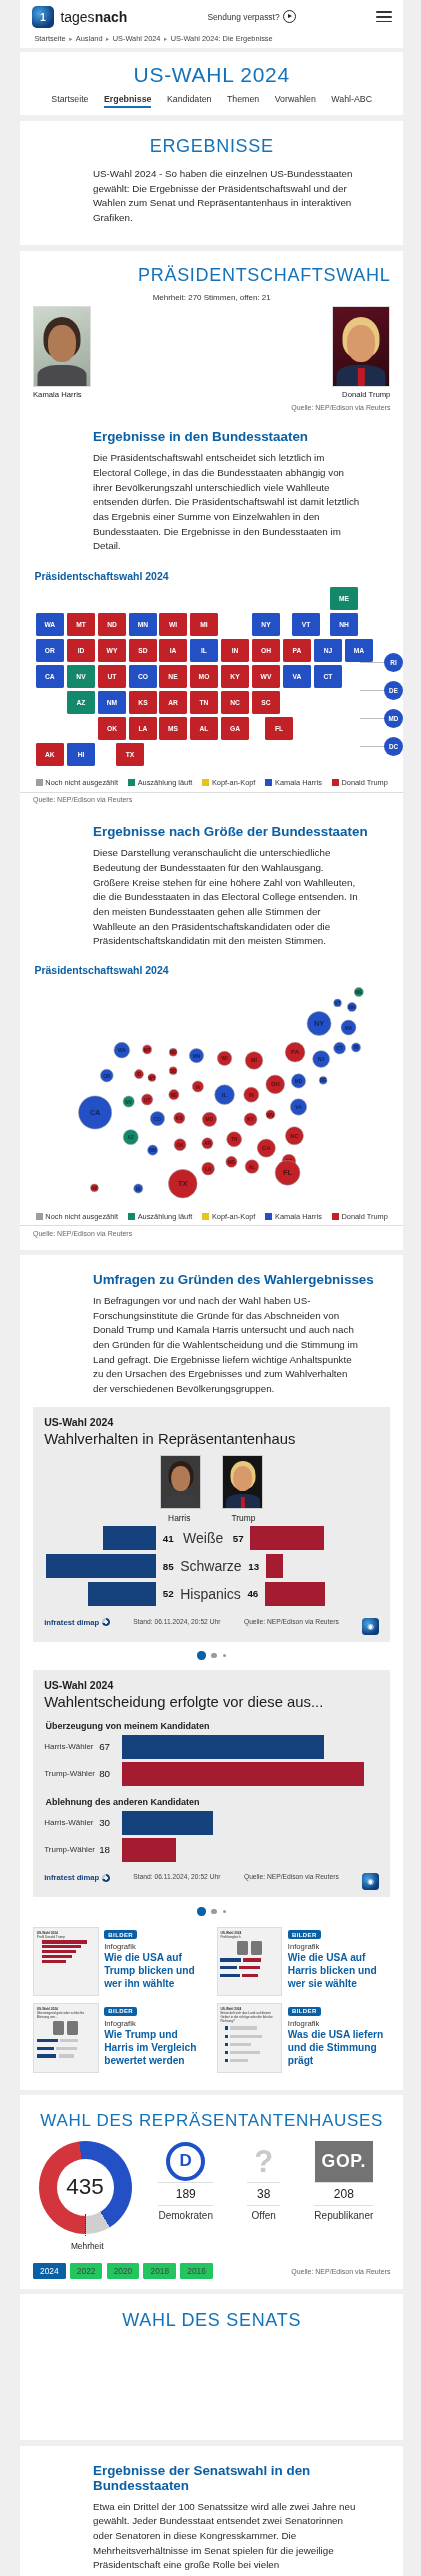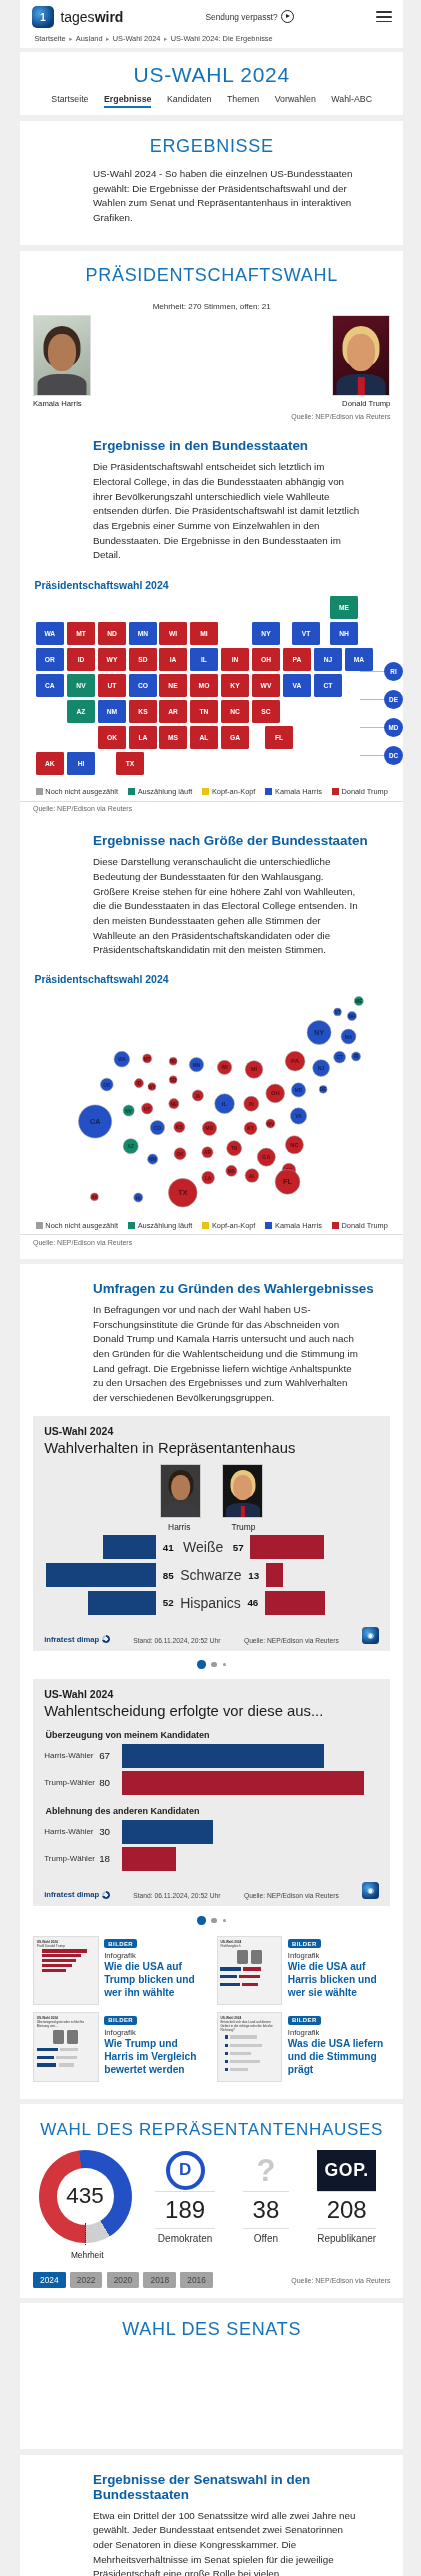--- a/index.html
+++ b/index.html
@@ -82,21 +82,21 @@
   .mini-photo.t{background:#141414;} .mini-photo.t .hair{background:#e8c77e;} .mini-photo.t .face{background:#d89a6a;} .mini-photo.t .body{background:#1d2c4a;}
   .mini-photo.t .tie{position:absolute;left:50%;bottom:0;transform:translateX(-50%);width:4.2px;height:11.2px;background:#c01825;}
   .ph-labels{display:flex;justify-content:center;gap:41px;font-size:8.4px;margin-top:3.5px;color:#222;}
   .demo-row{display:flex;align-items:center;height:25px;margin-top:2.8px;}
   .demo-row .blue{background:#15427c;height:24px;}
   .demo-row .red{background:#a51c30;height:24px;}
   .demo-row .lwrap{flex:0 0 62px;display:flex;justify-content:flex-end;}
   .demo-row .rwrap{flex:0 0 62px;}
   .demo-row .val{flex:0 0 24px;text-align:center;font-weight:bold;font-size:9.8px;color:#111;}
   .demo-row .cat{flex:0 0 46px;text-align:center;font-size:14px;color:#333;}
-  .pfoot{display:flex;align-items:flex-end;justify-content:space-between;margin-top:11.2px;font-size:6.7px;color:#444;}
+  .pfoot{display:flex;align-items:flex-start;justify-content:space-between;margin-top:11.2px;font-size:6.7px;color:#444;}
   .dimap{color:#15427c;font-weight:bold;font-size:7.7px;display:flex;align-items:center;gap:2.8px;}
   .dimap .ring{width:7.7px;height:7.7px;border-radius:50%;background:conic-gradient(#15427c 0 70%,#b9c6d8 70% 100%);
       -webkit-mask:radial-gradient(circle,transparent 0 1.8px,#000 2.1px);mask:radial-gradient(circle,transparent 0 1.8px,#000 2.1px);}
   .ard-sq{width:17px;height:17px;border-radius:3.5px;background:radial-gradient(circle at 35% 35%,#4aa6e8,#0b3d7c 70%);
       display:flex;align-items:center;justify-content:center;color:#fff;font-size:7.7px;font-weight:bold;}
   .dots{display:flex;justify-content:center;align-items:center;gap:5.6px;margin:7px 0 2.8px 0;}
   .dots i{border-radius:50%;background:#9a9a9a;display:block;}
   .dots i.d1{width:8.4px;height:8.4px;background:#0b5fa5;}
   .dots i.d2{width:5.6px;height:5.6px;}
   .dots i.d3{width:3.5px;height:3.5px;}
@@ -123,39 +123,39 @@
   .thumb .duo div{width:11.2px;height:14px;background:#777;border-radius:1.4px;}
   
   .house-wrap{display:flex;align-items:flex-start;margin-top:7px;}
   .donut{width:93px;height:93px;border-radius:50%;position:relative;margin:0 9.8px 0 5.6px;flex:0 0 auto;
      background:conic-gradient(from 180deg,#d2353c 0 47.8%,#2351c5 47.8% 91.3%,#cfcfcf 91.3% 100%);}
   .donut .hole{position:absolute;inset:18px;background:#fff;border-radius:50%;display:flex;align-items:center;justify-content:center;
      font-size:22.5px;color:#222;}
   .donut .mark{position:absolute;left:50%;bottom:-2.8px;height:22.5px;border-left:1.4px dotted #333;}
   .stats{flex:1;display:flex;justify-content:space-around;text-align:center;}
   .stat .ic{height:41px;display:flex;align-items:center;justify-content:center;}
-  .stat .num{font-size:24px;color:#222;border-top:0.7px solid #ddd;border-bottom:0.7px solid #ddd;padding:4.2px 9.8px;}
+  .stat .num{font-size:12px;color:#222;border-top:0.7px solid #ddd;border-bottom:0.7px solid #ddd;padding:4.2px 9.8px;}
   .stat .lbl{font-size:10px;color:#333;padding-top:4.2px;}
   .d-logo{width:31px;height:31px;border-radius:50%;border:4.9px solid #1e50c8;color:#1e50c8;font-weight:bold;
      font-size:17px;display:flex;align-items:center;justify-content:center;}
   .q-mark{font-size:31px;font-weight:bold;color:#c9c9c9;line-height:1;}
-  .gop{background:#0f172a;color:#fff;font-weight:bold;font-size:17.6px;padding:10px 7px;letter-spacing:0.7px;}
+  .gop{background:#737373;color:#fff;font-weight:bold;font-size:17.6px;padding:10px 7px;letter-spacing:0.7px;}
   .years{display:flex;align-items:center;gap:4.2px;margin-top:12.6px;}
-  .yr{padding:2.8px 7px;font-size:8.4px;background:#a3a3a3;color:#444;border-radius:1.4px;cursor:pointer;}
+  .yr{padding:2.8px 7px;font-size:8.4px;background:#22c55e;color:#444;border-radius:1.4px;cursor:pointer;}
   .yr.active{background:#0b5fa5;color:#fff;}
   .years .src{margin-left:auto;}
   svg{display:block;}
 </style>
 </head>
 <body>
 
 <div class="card" style="margin-bottom:3.5px;">
   <div class="hdr">
     <div class="logo-box"></div>
-    <div class="brand"><span>tages</span><b>wird</b></div>
+    <div class="brand"><span>tages</span><b>nach</b></div>
     <div class="sendung"><span>Sendung verpasst?</span><span class="play"></span></div>
     <div class="burger">
         <span></span>
         <span></span>
         <span></span>
       </div>
   </div>
   <div class="crumbs" id="crumbs"><a>Startseite</a><span class="sep">▸</span><a>Ausland</a><span class="sep">▸</span><a>US-Wahl 2024</a><span class="sep">▸</span><a>US-Wahl 2024: Die Ergebnisse</a></div>
 </div>
 
@@ -170,21 +170,21 @@
       <div class="tab">Wahl-ABC</div>
     </div>
 </div>
 
 <div class="card pad">
   <div class="sec-h" style="margin-top:5.6px;">ERGEBNISSE</div>
   <div class="bodytext indent" style="margin-bottom:9.8px;">US-Wahl 2024 - So haben die einzelnen US-Bundesstaaten gewählt: Die Ergebnisse der Präsidentschaftswahl und der Wahlen zum Senat und Repräsentantenhaus in interaktiven Grafiken.</div>
 </div>
 
 <div class="card pad">
-  <div class="sec-h" style="margin-top:4.2px;margin-bottom:16px;">PRÄSIDENTSCHAFTSWAHL</div>
+  <div class="sec-h" style="margin-top:4.2px;margin-bottom:7px;text-align:right;">PRÄSIDENTSCHAFTSWAHL</div>
   <div class="note">Mehrheit: 270 Stimmen, offen: 21</div>
 
   <div class="cand-row">
     <div>
       <div class="photo harris">
           <div class="hair"></div>
           <div class="face"></div>
           <div class="body"></div>
         </div>
       <div class="cand-name">Kamala Harris</div>

